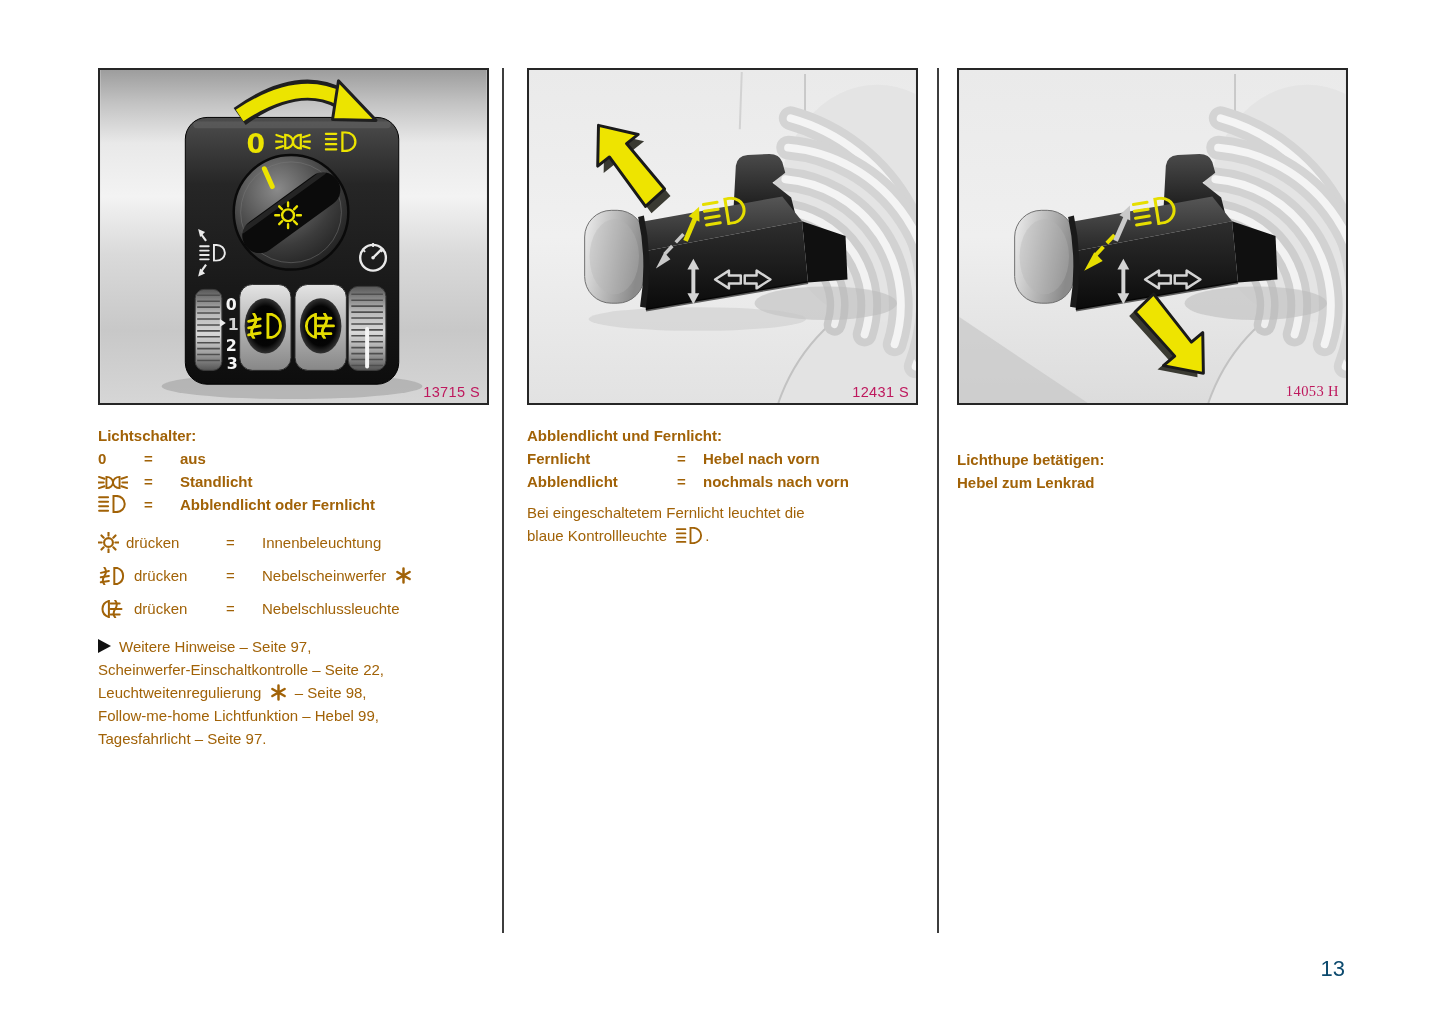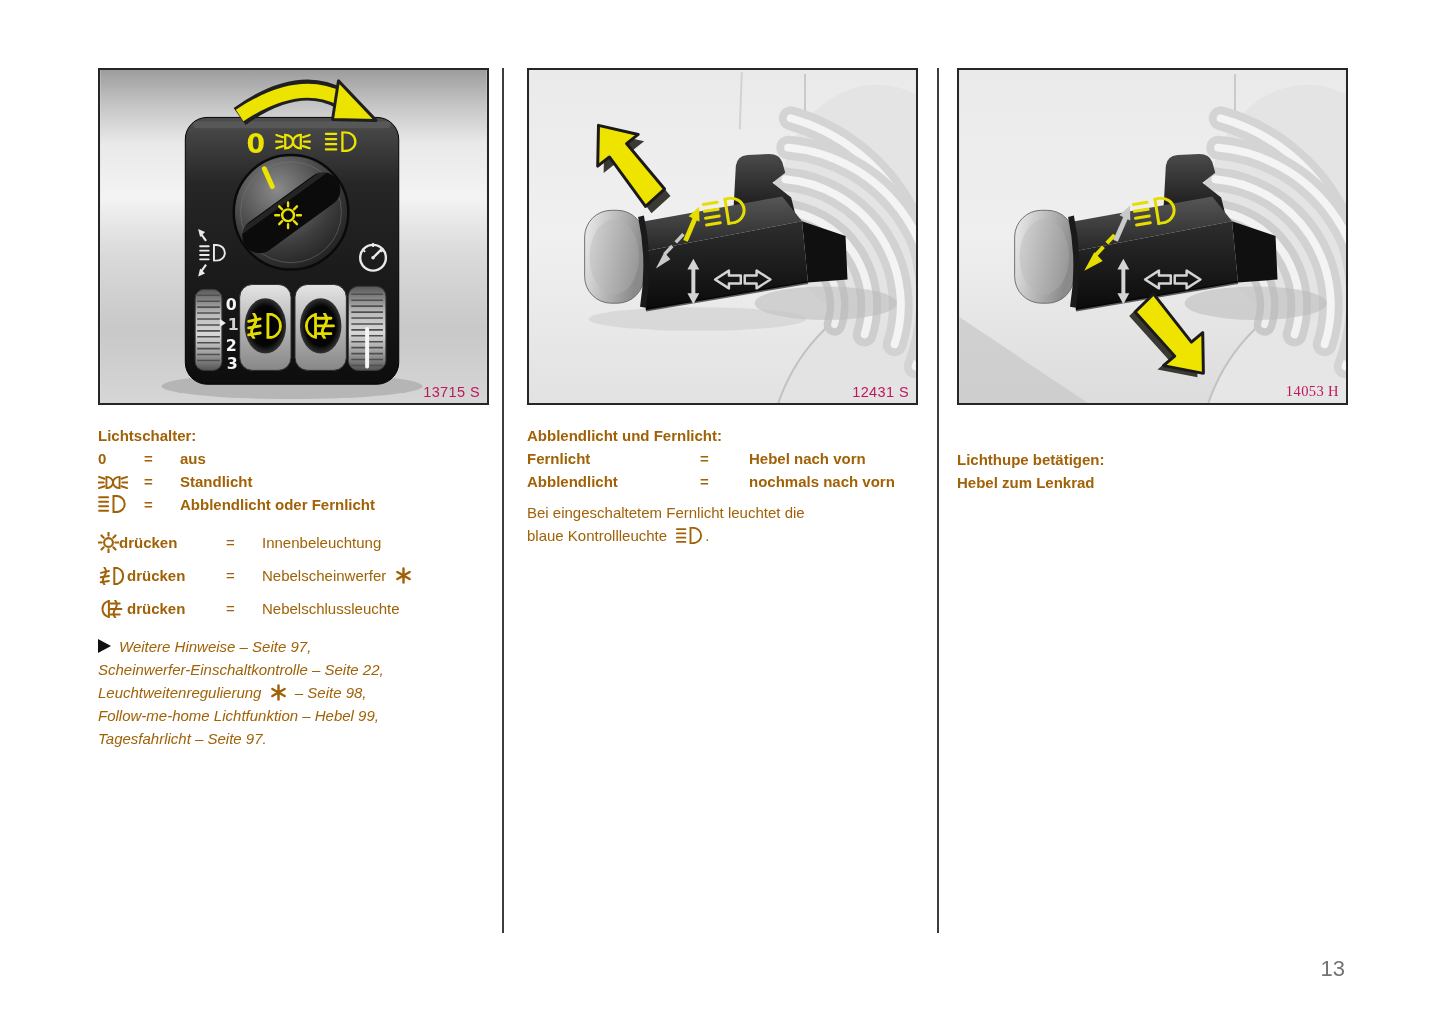--- a/index.html
+++ b/index.html
@@ -16,30 +16,30 @@
   
   .vdiv{position:absolute;top:68px;width:2px;height:865px;background:#3d3d3d;}
   #div1{left:502px;} #div2{left:937px;}
 
   
   .col{position:absolute;top:424px;width:402px;font-size:15px;line-height:23px;color:#a16207;}
   #col1{left:98px;} #col2{left:527px;} #col3{left:957px;margin-top:24px;}
   .b{font-weight:700;}
   .lrow{display:grid;grid-template-columns:46px 36px 1fr;align-items:center;height:23px;}
   .prow{display:grid;grid-template-columns:128px 36px 1fr;align-items:center;height:33px;}
-  .prow .symterm{display:flex;align-items:center;font-weight:bold;}
-  .pairrow{display:grid;grid-template-columns:150px 26px 1fr;align-items:center;height:23px;gap:23px;}
-  .notes{margin-top:10px;font-style:italic;}
+  .prow .symterm{display:flex;align-items:center;gap:7px;}
+  .pairrow{display:grid;grid-template-columns:150px 26px 1fr;align-items:center;height:23px;}
+  .notes{margin-top:10px;}
   .note-line{min-height:23px;}
   .body-block{margin-top:8px;}
   .tri{display:inline-block;width:0;height:0;border-left:13px solid #111;
        border-top:7px solid transparent;border-bottom:7px solid transparent;
        margin-right:8px;vertical-align:-1px;}
   .tsym{vertical-align:-3px;}
-  .pagenum{position:absolute;right:100px;top:956px;font-size:22px;color:#737373;}
+  .pagenum{position:absolute;right:100px;top:956px;font-size:22px;color:#0c4a6e;}
   .hiddefs{position:absolute;width:0;height:0;overflow:hidden;}
 </style>
 </head>
 <body>
 
 <svg class="hiddefs" aria-hidden="true">
   <defs>
     <symbol id="sym-parking" viewBox="0 0 32 16">
       <g stroke="currentColor" stroke-width="2" fill="none" stroke-linecap="round">
         <path d="M1,2 L7,4 M0,8 L6,8 M1,14 L7,12"></path>

